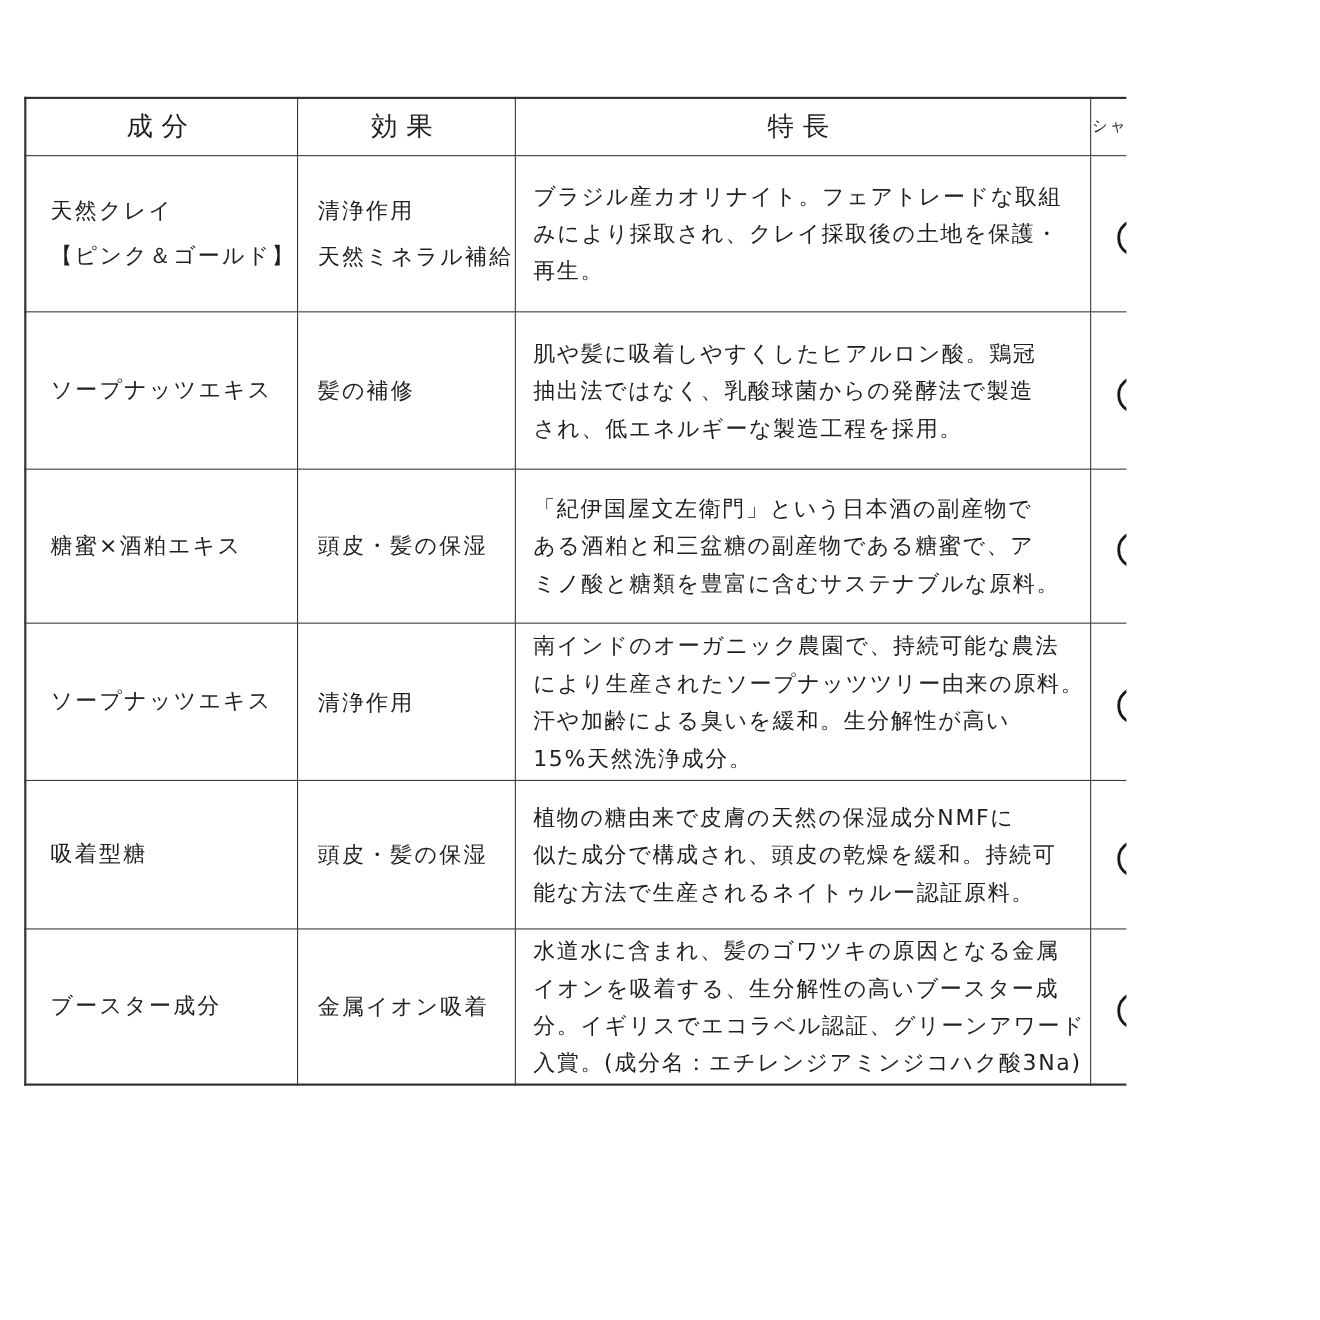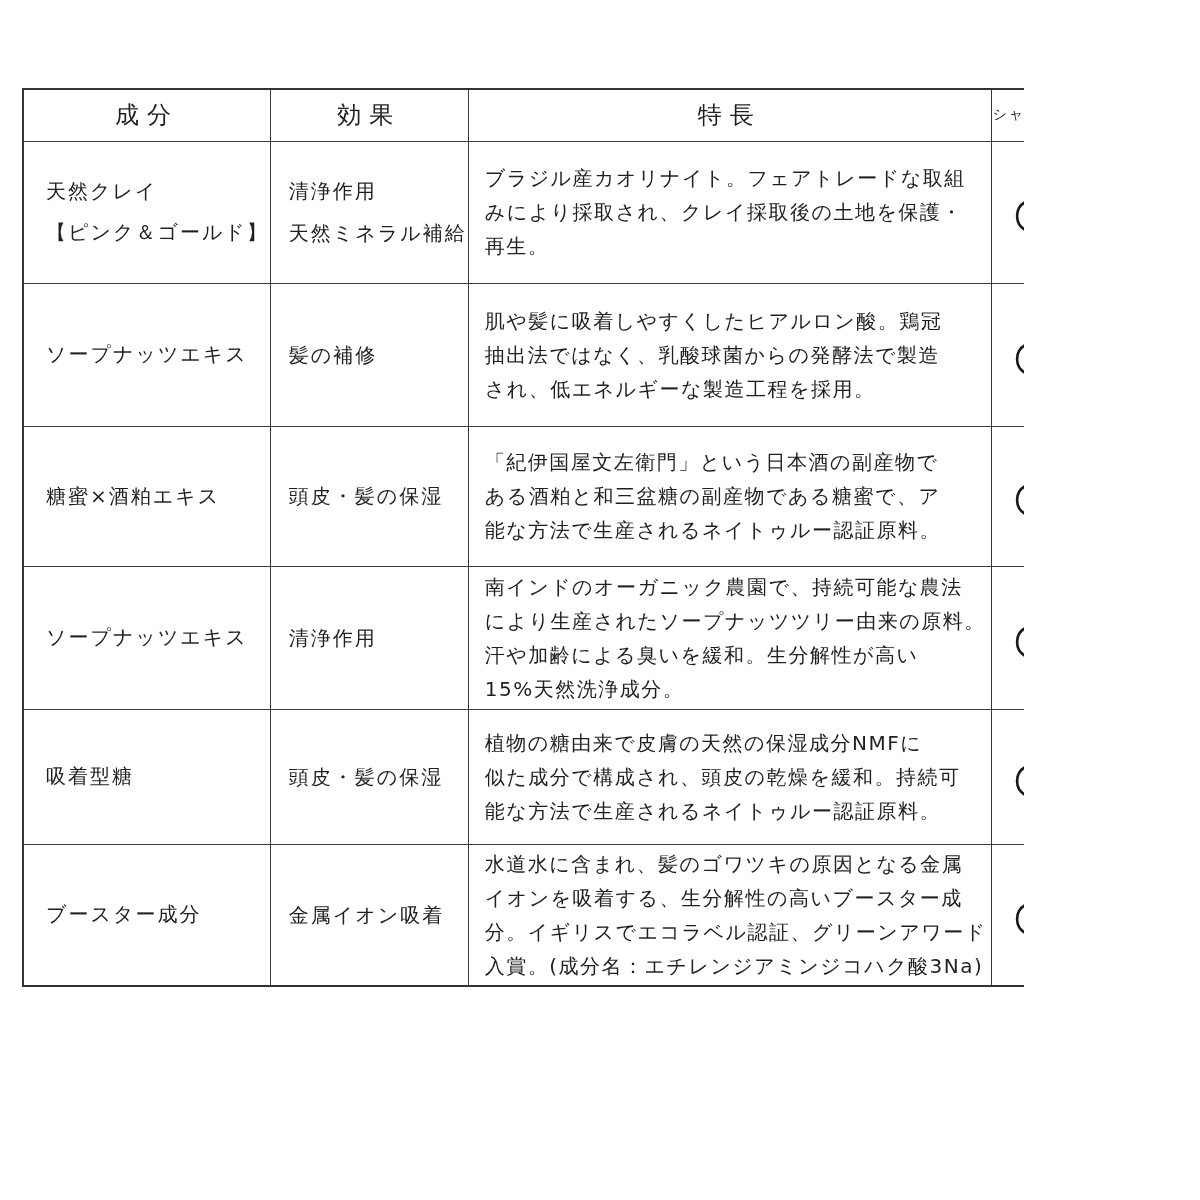--- a/index.html
+++ b/index.html
@@ -129,21 +129,21 @@
 され、低エネルギーな製造工程を採用。</td>
         <td class="mark">○</td>
         <td class="mark">○</td>
       </tr>
 
       <tr class="r3">
         <td class="ingredient">糖蜜×酒粕エキス</td>
         <td class="effect">頭皮・髪の保湿</td>
         <td class="feature">「紀伊国屋文左衛門」という日本酒の副産物で
 ある酒粕と和三盆糖の副産物である糖蜜で、ア
-能な方法で生産されるネイトゥルー認証原料。</td>
+ミノ酸と糖類を豊富に含むサステナブルな原料。</td>
         <td class="mark">○</td>
         <td class="mark">○</td>
       </tr>
 
       <tr class="r4">
         <td class="ingredient">ソープナッツエキス</td>
         <td class="effect">清浄作用</td>
         <td class="feature">南インドのオーガニック農園で、持続可能な農法
 により生産されたソープナッツツリー由来の原料。
 汗や加齢による臭いを緩和。生分解性が高い

